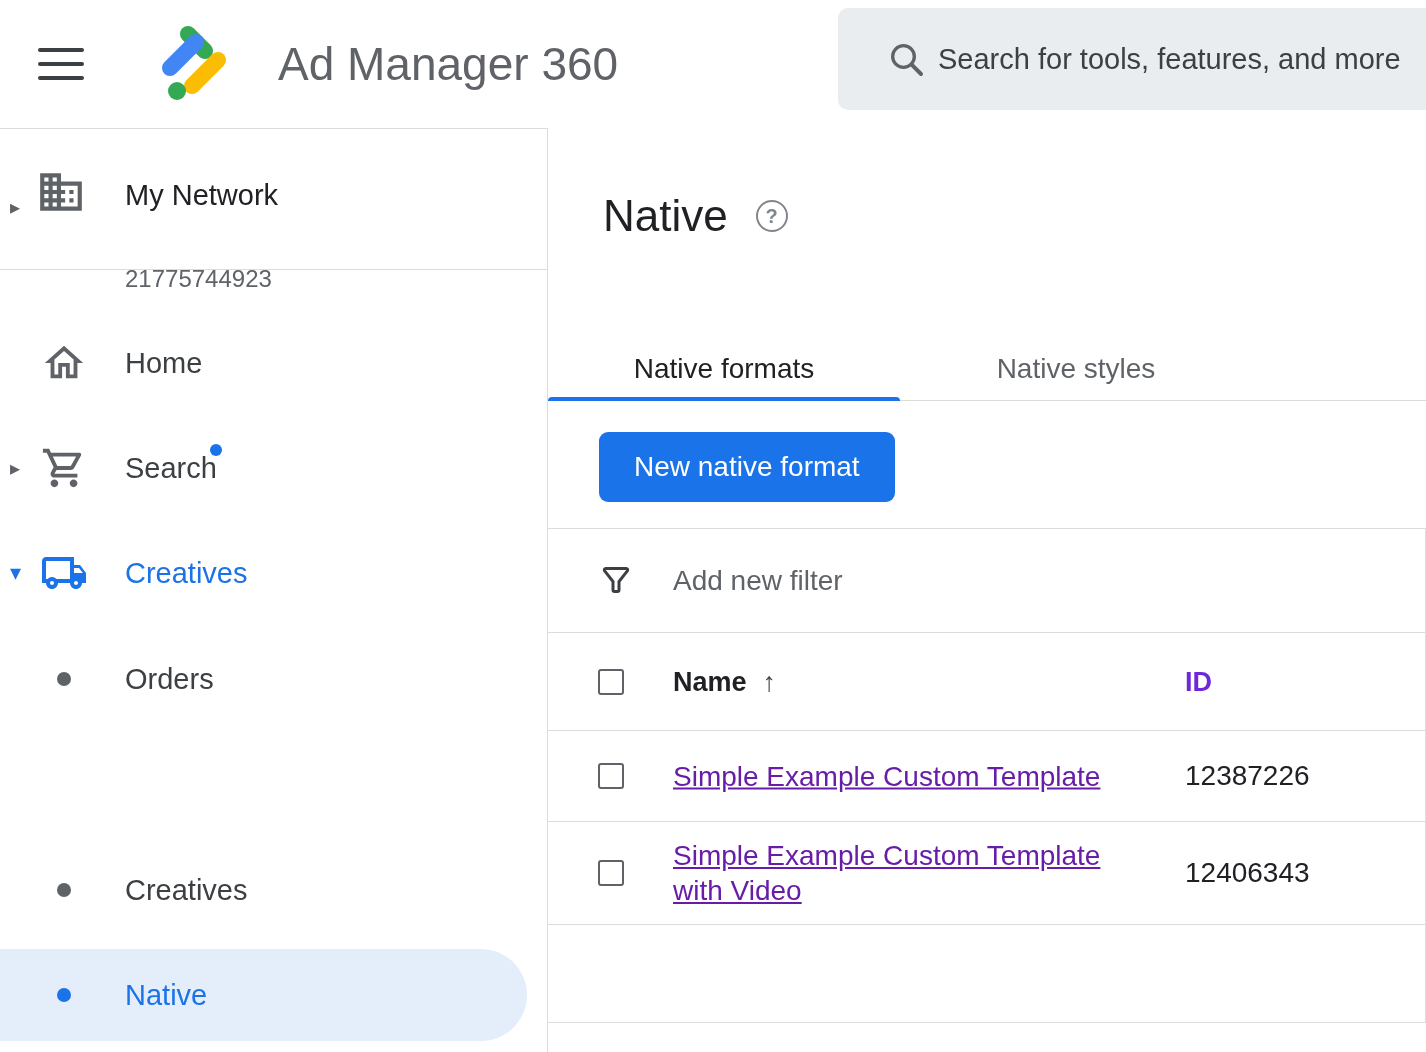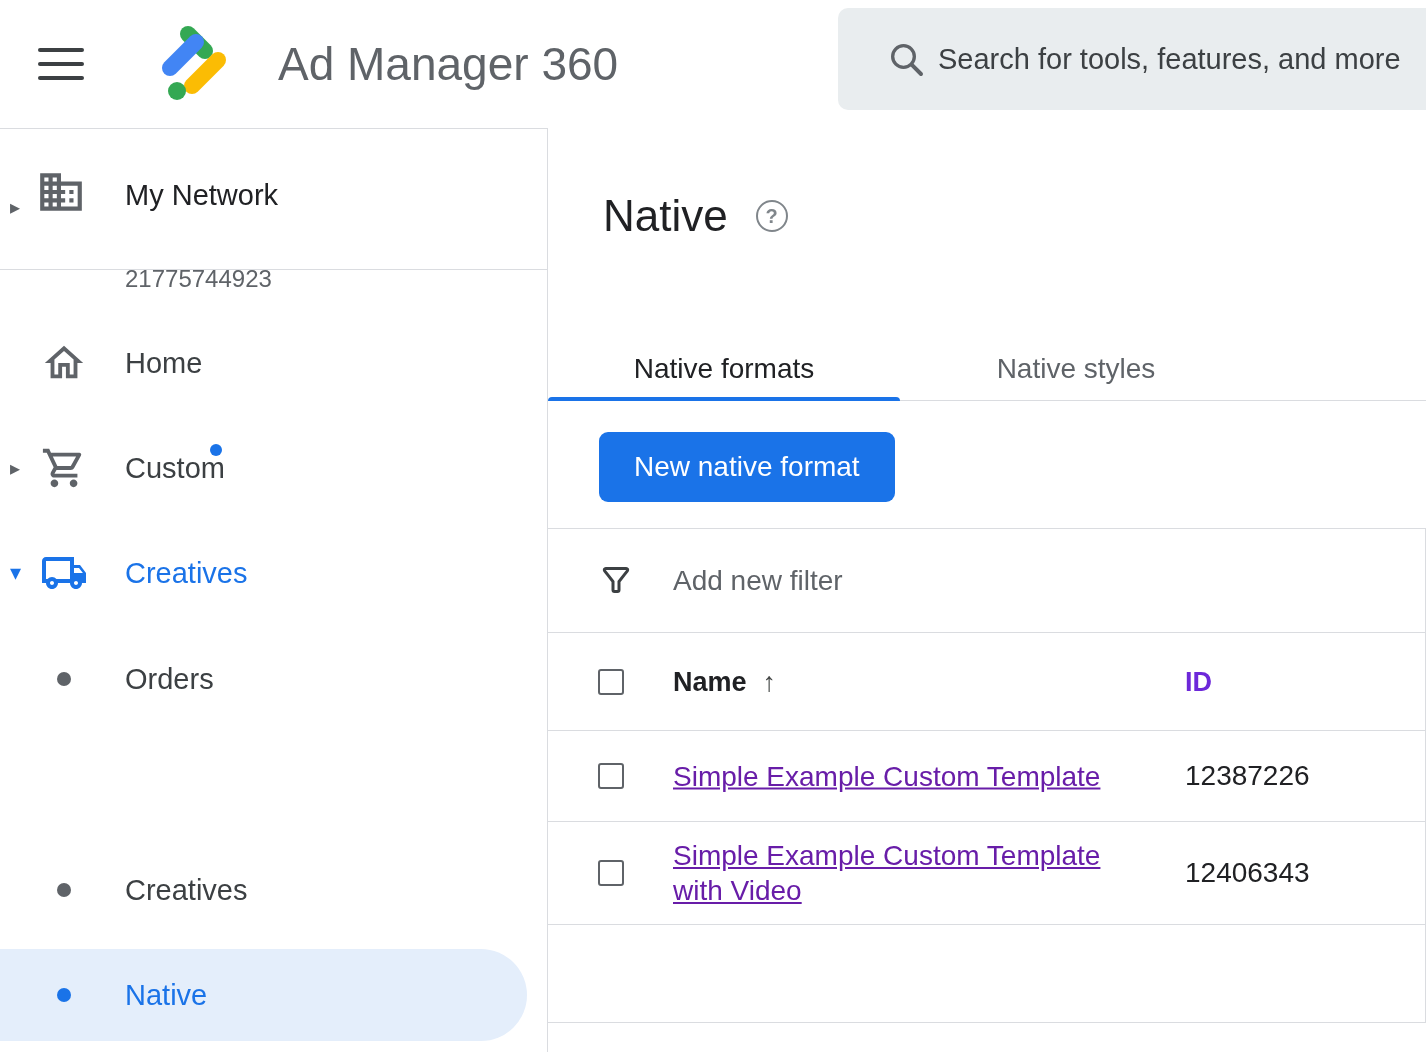--- a/index.html
+++ b/index.html
@@ -136,21 +136,21 @@
       <span class="nav-label">Home</span>
     </div>
 
     <div class="nav-row r-sales">
       <span class="slot-arrow">▸</span>
       <span class="slot-icon">
         <svg viewBox="0 0 24 24" width="46" height="46">
           <path fill="#5f6368" d="M15.55 13c.75 0 1.41-.41 1.75-1.03l3.58-6.49c.37-.66-.11-1.48-.87-1.48H5.21l-.94-2H1v2h2l3.6 7.59-1.35 2.44C4.52 15.37 5.48 17 7 17h12v-2H7l1.1-2h7.45zM6.16 6h12.15l-2.76 5H8.53L6.16 6zM7 18c-1.1 0-1.99.9-1.99 2S5.9 22 7 22s2-.9 2-2-.9-2-2-2zm10 0c-1.1 0-1.99.9-1.99 2s.89 2 1.99 2 2-.9 2-2-.9-2-2-2z"></path>
         </svg>
       </span>
-      <span class="nav-label">Custom</span>
+      <span class="nav-label">Search</span>
       <span class="sales-dot"></span>
     </div>
 
     <div class="nav-row r-delivery">
       <span class="slot-arrow blue">▾</span>
       <span class="slot-icon">
         <svg viewBox="0 0 24 24" width="48" height="48">
           <path fill="#1a73e8" d="M20 8h-3V4H3c-1.1 0-2 .9-2 2v11h2c0 1.66 1.34 3 3 3s3-1.34 3-3h6c0 1.66 1.34 3 3 3s3-1.34 3-3h2v-5l-3-4zm-.5 1.5l1.96 2.5H17V9.5h2.5zM6 18c-.55 0-1-.45-1-1s.45-1 1-1 1 .45 1 1-.45 1-1 1zm2.22-3c-.55-.61-1.33-1-2.22-1s-1.67.39-2.22 1H3V6h12v9H8.22zM18 18c-.55 0-1-.45-1-1s.45-1 1-1 1 .45 1 1-.45 1-1 1z"></path>
         </svg>
       </span>

